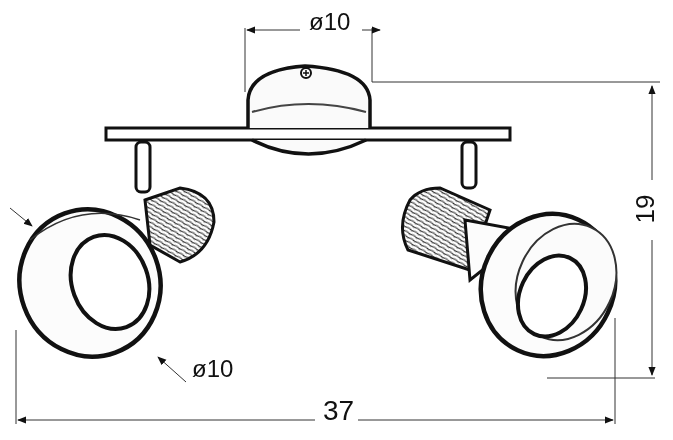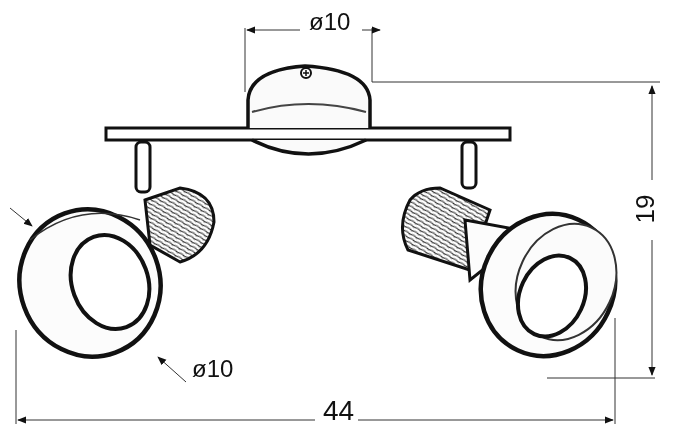--- a/index.html
+++ b/index.html
@@ -76,14 +76,14 @@
     <path d="M410,200 Q420,188 440,188 L490,210 L470,270 L408,250 Q396,226 410,200 Z" fill="url(#wood)" stroke="#111" stroke-width="3"></path>
     <path d="M465,220 L530,232 L470,280 Z" fill="#fcfcfc" stroke="#111" stroke-width="3"></path>
     <ellipse cx="548" cy="285" rx="66" ry="72" fill="#fcfcfc" stroke="#111" stroke-width="4.5" transform="rotate(25 548 285)"></ellipse>
     <ellipse cx="566" cy="282" rx="48" ry="60" fill="#fbfbfb" stroke="#333" stroke-width="2" transform="rotate(25 566 282)"></ellipse>
     <ellipse cx="552" cy="296" rx="32" ry="42" fill="#fff" stroke="#111" stroke-width="4" transform="rotate(25 552 296)"></ellipse>
   </g>
 </svg>
 
 <div id="dim-top" class="dim-text">ø10</div>
 <div id="dim-lens" class="dim-text">ø10</div>
-<div id="dim-width" class="dim-text">44</div>
+<div id="dim-width" class="dim-text">37</div>
 <div id="dim-height" class="dim-text">19</div>
 
 </body></html>

